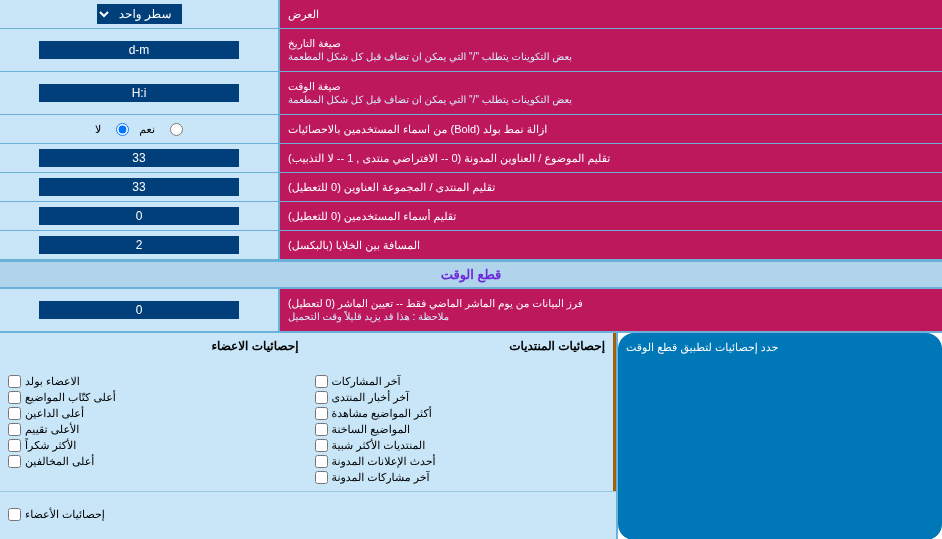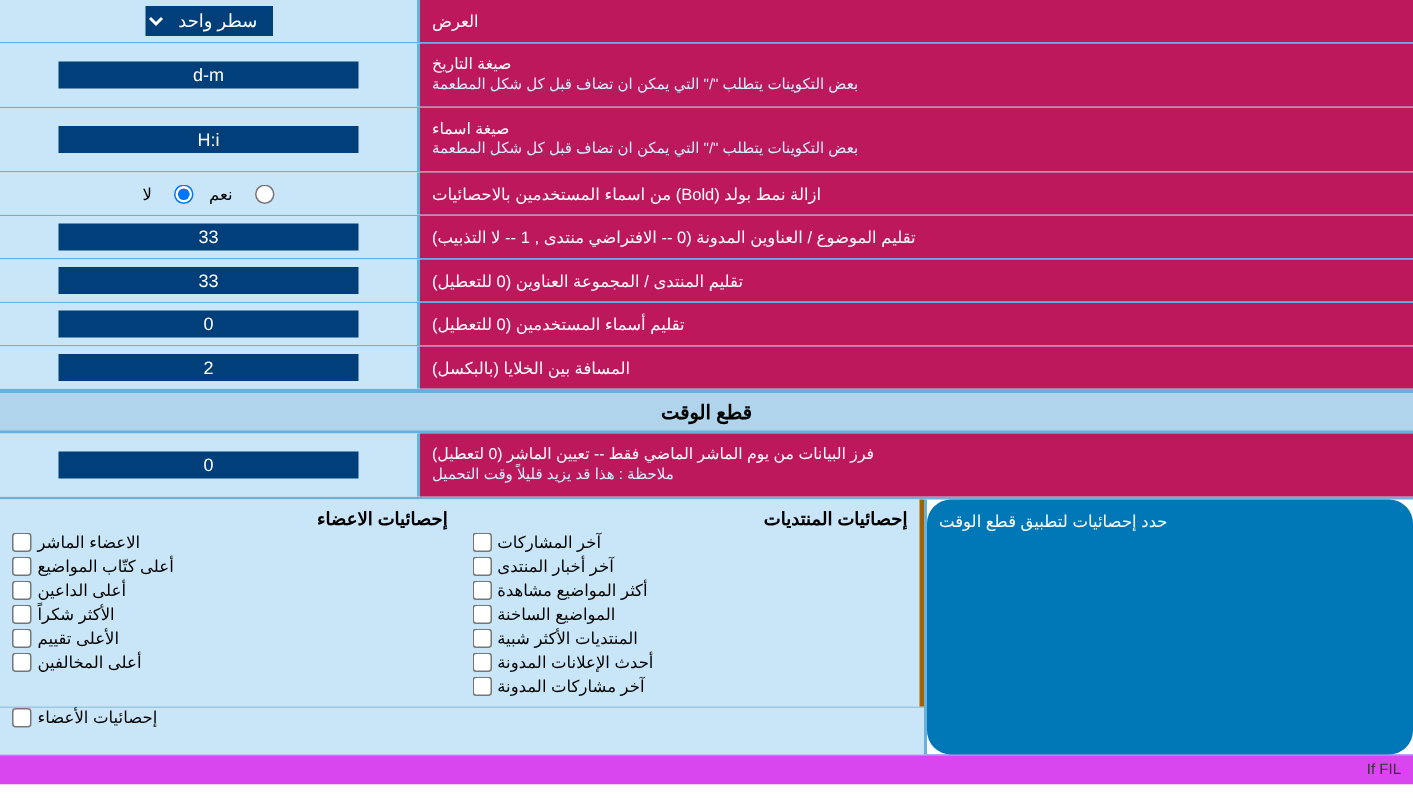--- a/index.html
+++ b/index.html
@@ -59,21 +59,21 @@
       background: #003f7a;
       color: #fff;
       border: none;
       padding: 2px 6px;
       font-size: 12px;
       direction: rtl;
     }
 
     .section-header {
       background: #b0d4ec;
-      color: #000000;
+      color: #6d28d9;
       font-weight: bold;
       text-align: center;
       padding: 5px;
       border-bottom: 2px solid #6bb0d8;
       border-top: 2px solid #6bb0d8;
       font-size: 13px;
     }
 
     .radio-group {
       display: flex;
@@ -88,21 +88,21 @@
       display: flex;
       align-items: center;
       gap: 15px;
     }
 
     .stats-col-header {
       font-weight: bold;
       color: #000;
       text-align: right;
       padding: 2px 0;
-      margin-bottom: 0;
+      margin-bottom: 20px;
     }
 
     .stat-item {
       display: flex;
       align-items: center;
       gap: 4px;
       justify-content: flex-end;
       margin-bottom: 3px;
       font-size: 11px;
       color: #000;
@@ -154,21 +154,21 @@
       </div>
     </div>
     <div class="input-cell">
       <input class="input-box" type="text" value="d-m" style="">
     </div>
   </div>
 
   <div class="row">
     <div class="label-cell label-cell-tall">
       <div class="label-two-line">
-        <span>صيغة اسماء</span>
+        <span>صيغة الوقت</span>
         <span class="sub-label">بعض التكوينات يتطلب "/" التي يمكن ان تضاف قبل كل شكل المطعمة</span>
       </div>
     </div>
     <div class="input-cell">
       <input class="input-box" type="text" value="H:i" style="">
     </div>
   </div>
 
   <div class="row">
     <div class="label-cell">
@@ -281,48 +281,48 @@
             <span>آخر مشاركات المدونة</span>
             <input type="checkbox" style="">
           </div>
         </div>
 
         <div style="flex:1; padding:4px 8px;">
           <div class="stats-col-header">
             <span>إحصائيات الاعضاء</span>
           </div>
           <div class="stat-item">
-            <span>الاعضاء الماشر</span>
+            <span>الاعضاء بولد</span>
             <input type="checkbox" style="">
           </div>
           <div class="stat-item">
             <span>أعلى كتّاب المواضيع</span>
             <input type="checkbox" style="">
           </div>
           <div class="stat-item">
             <span>أعلى الداعين</span>
             <input type="checkbox" style="">
           </div>
           <div class="stat-item">
+            <span>الأعلى تقييم</span>
+            <input type="checkbox" style="">
+          </div>
+          <div class="stat-item">
             <span>الأكثر شكراً</span>
             <input type="checkbox" style="">
           </div>
           <div class="stat-item">
-            <span>الأعلى تقييم</span>
-            <input type="checkbox" style="">
-          </div>
-          <div class="stat-item">
             <span>أعلى المخالفين</span>
             <input type="checkbox" style="">
           </div>
         </div>
 
       </div>
 
-      <div style="padding:0 8px; border-top:1px solid #9cc8e0;">
+      <div style="padding:16px 8px; border-top:1px solid #9cc8e0;">
         <div class="stat-item">
           <span>إحصائيات الأعضاء</span>
           <input type="checkbox" style="">
         </div>
       </div>
 
     </div>
   </div>
 
   <div style="background:#d946ef; padding:4px 8px; font-size:10px; color:#333; text-align:right; border-top:1px solid #6bb0d8;">

